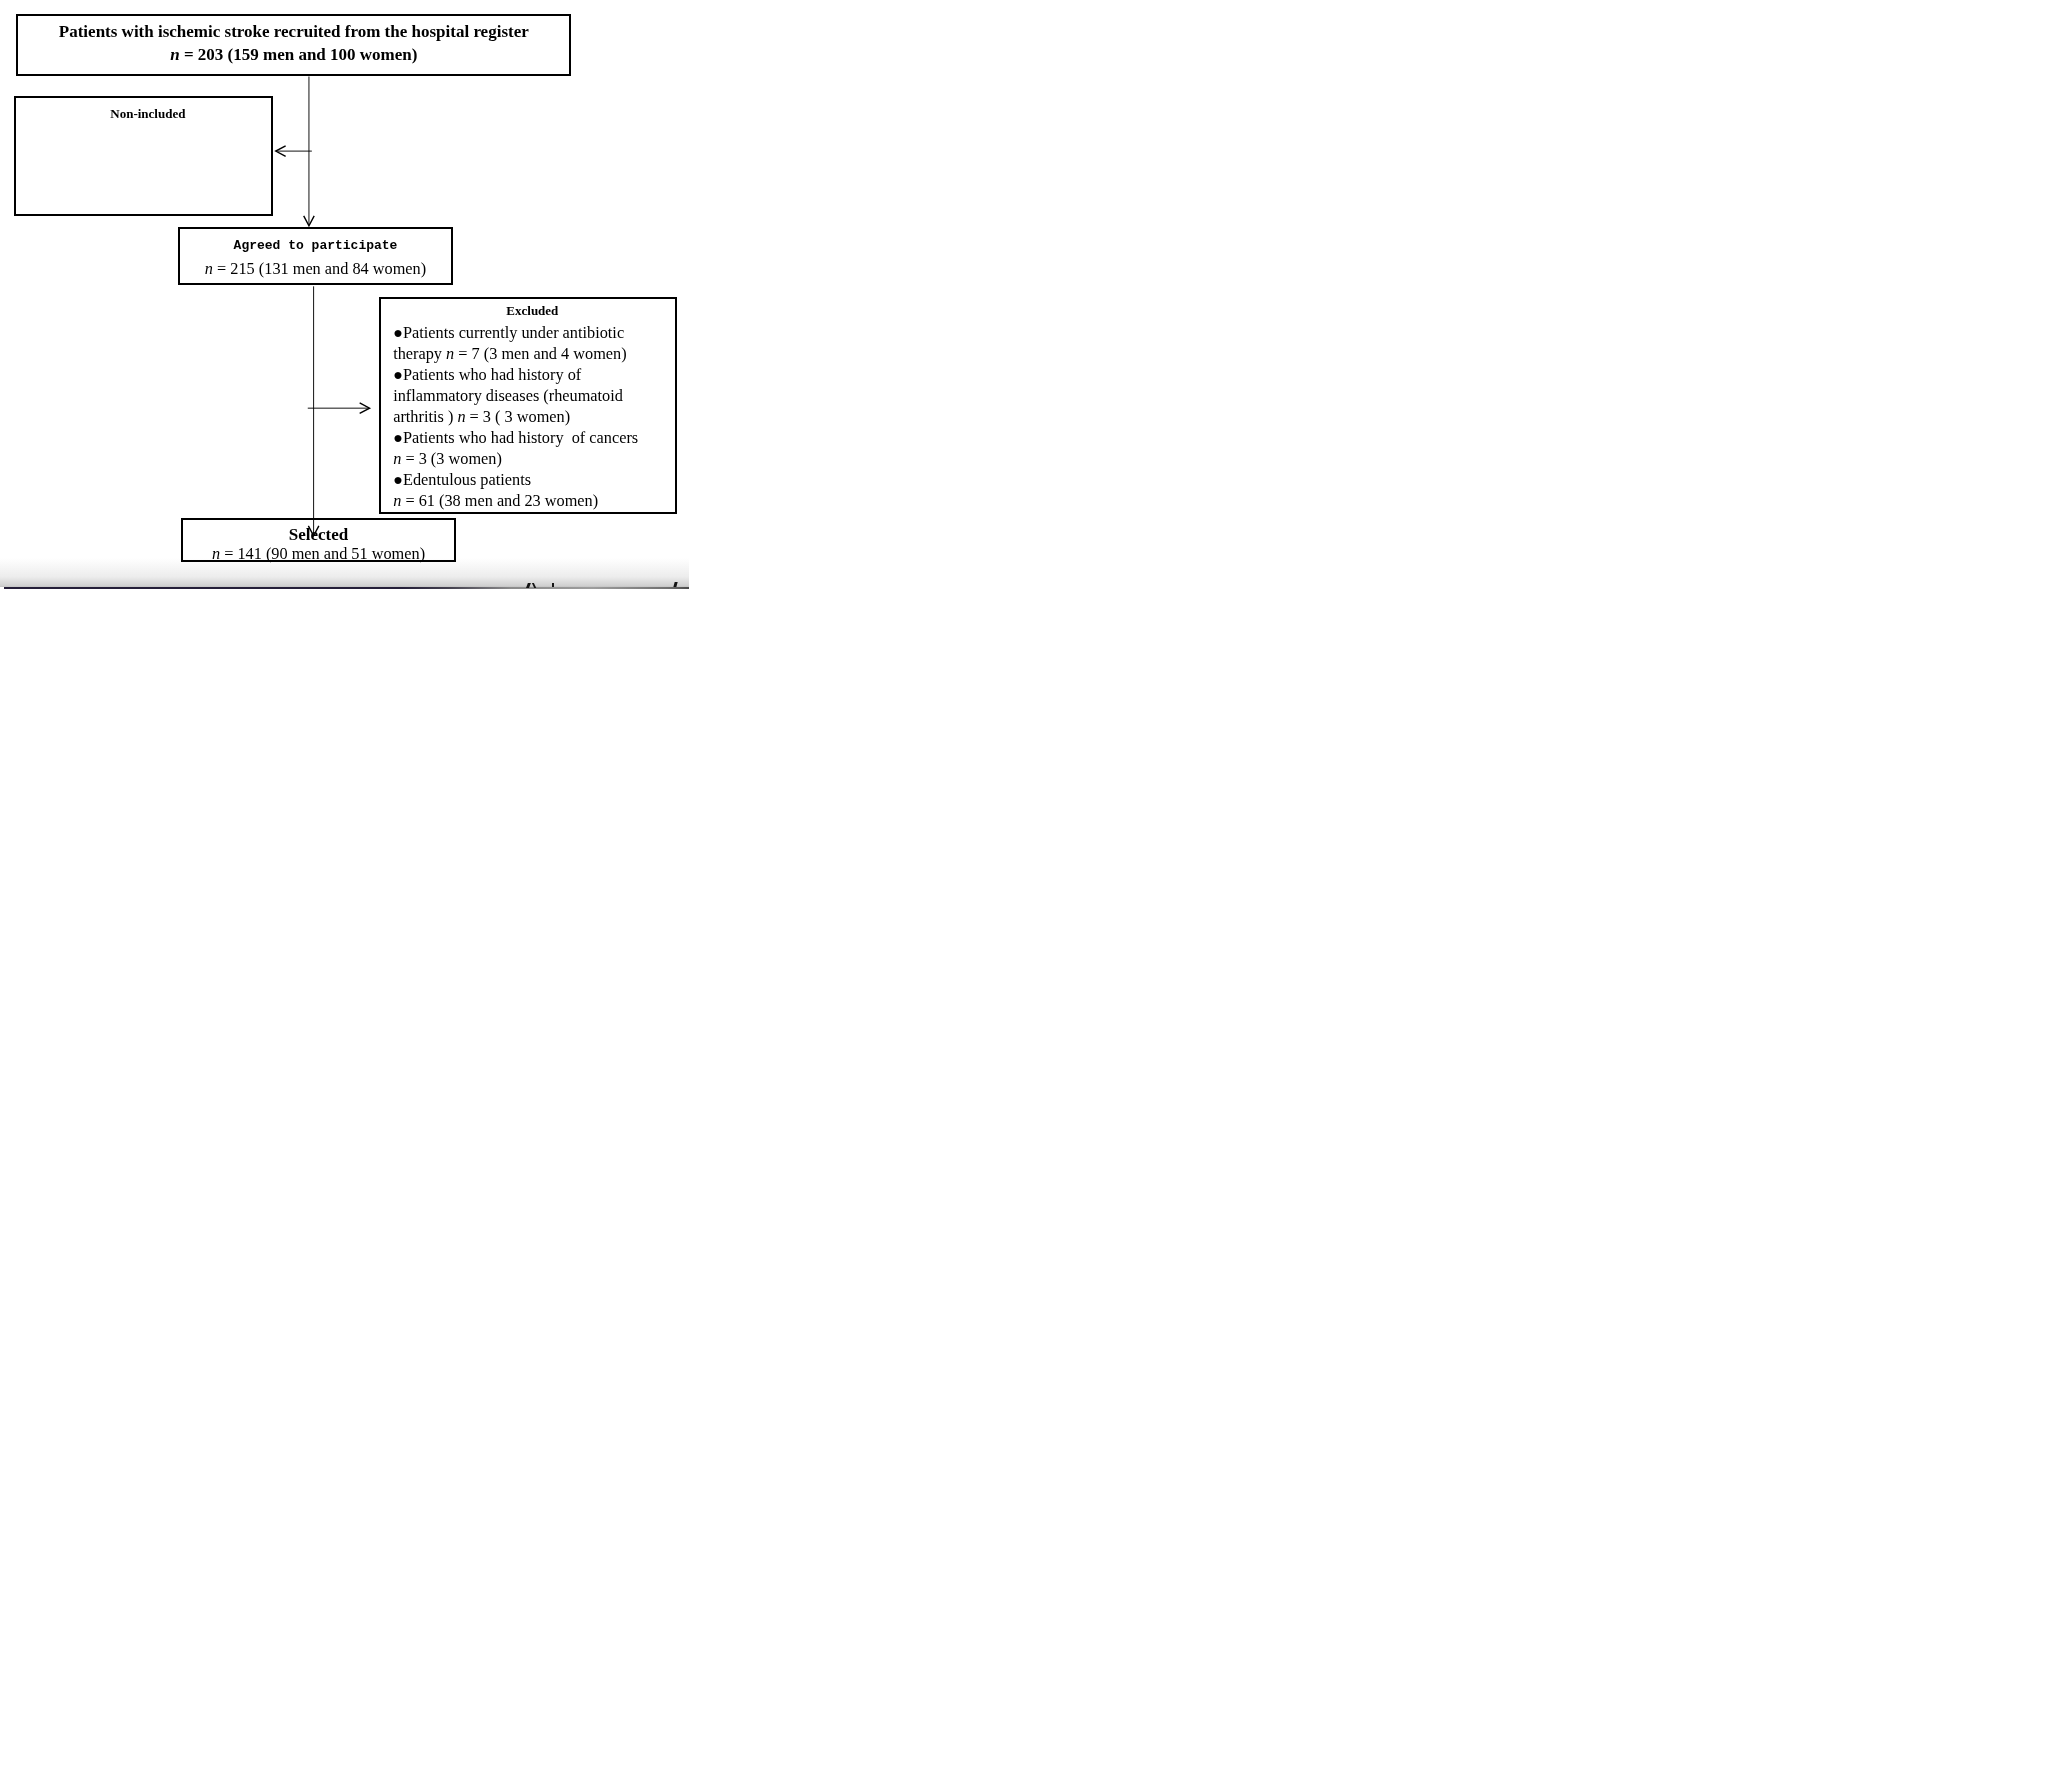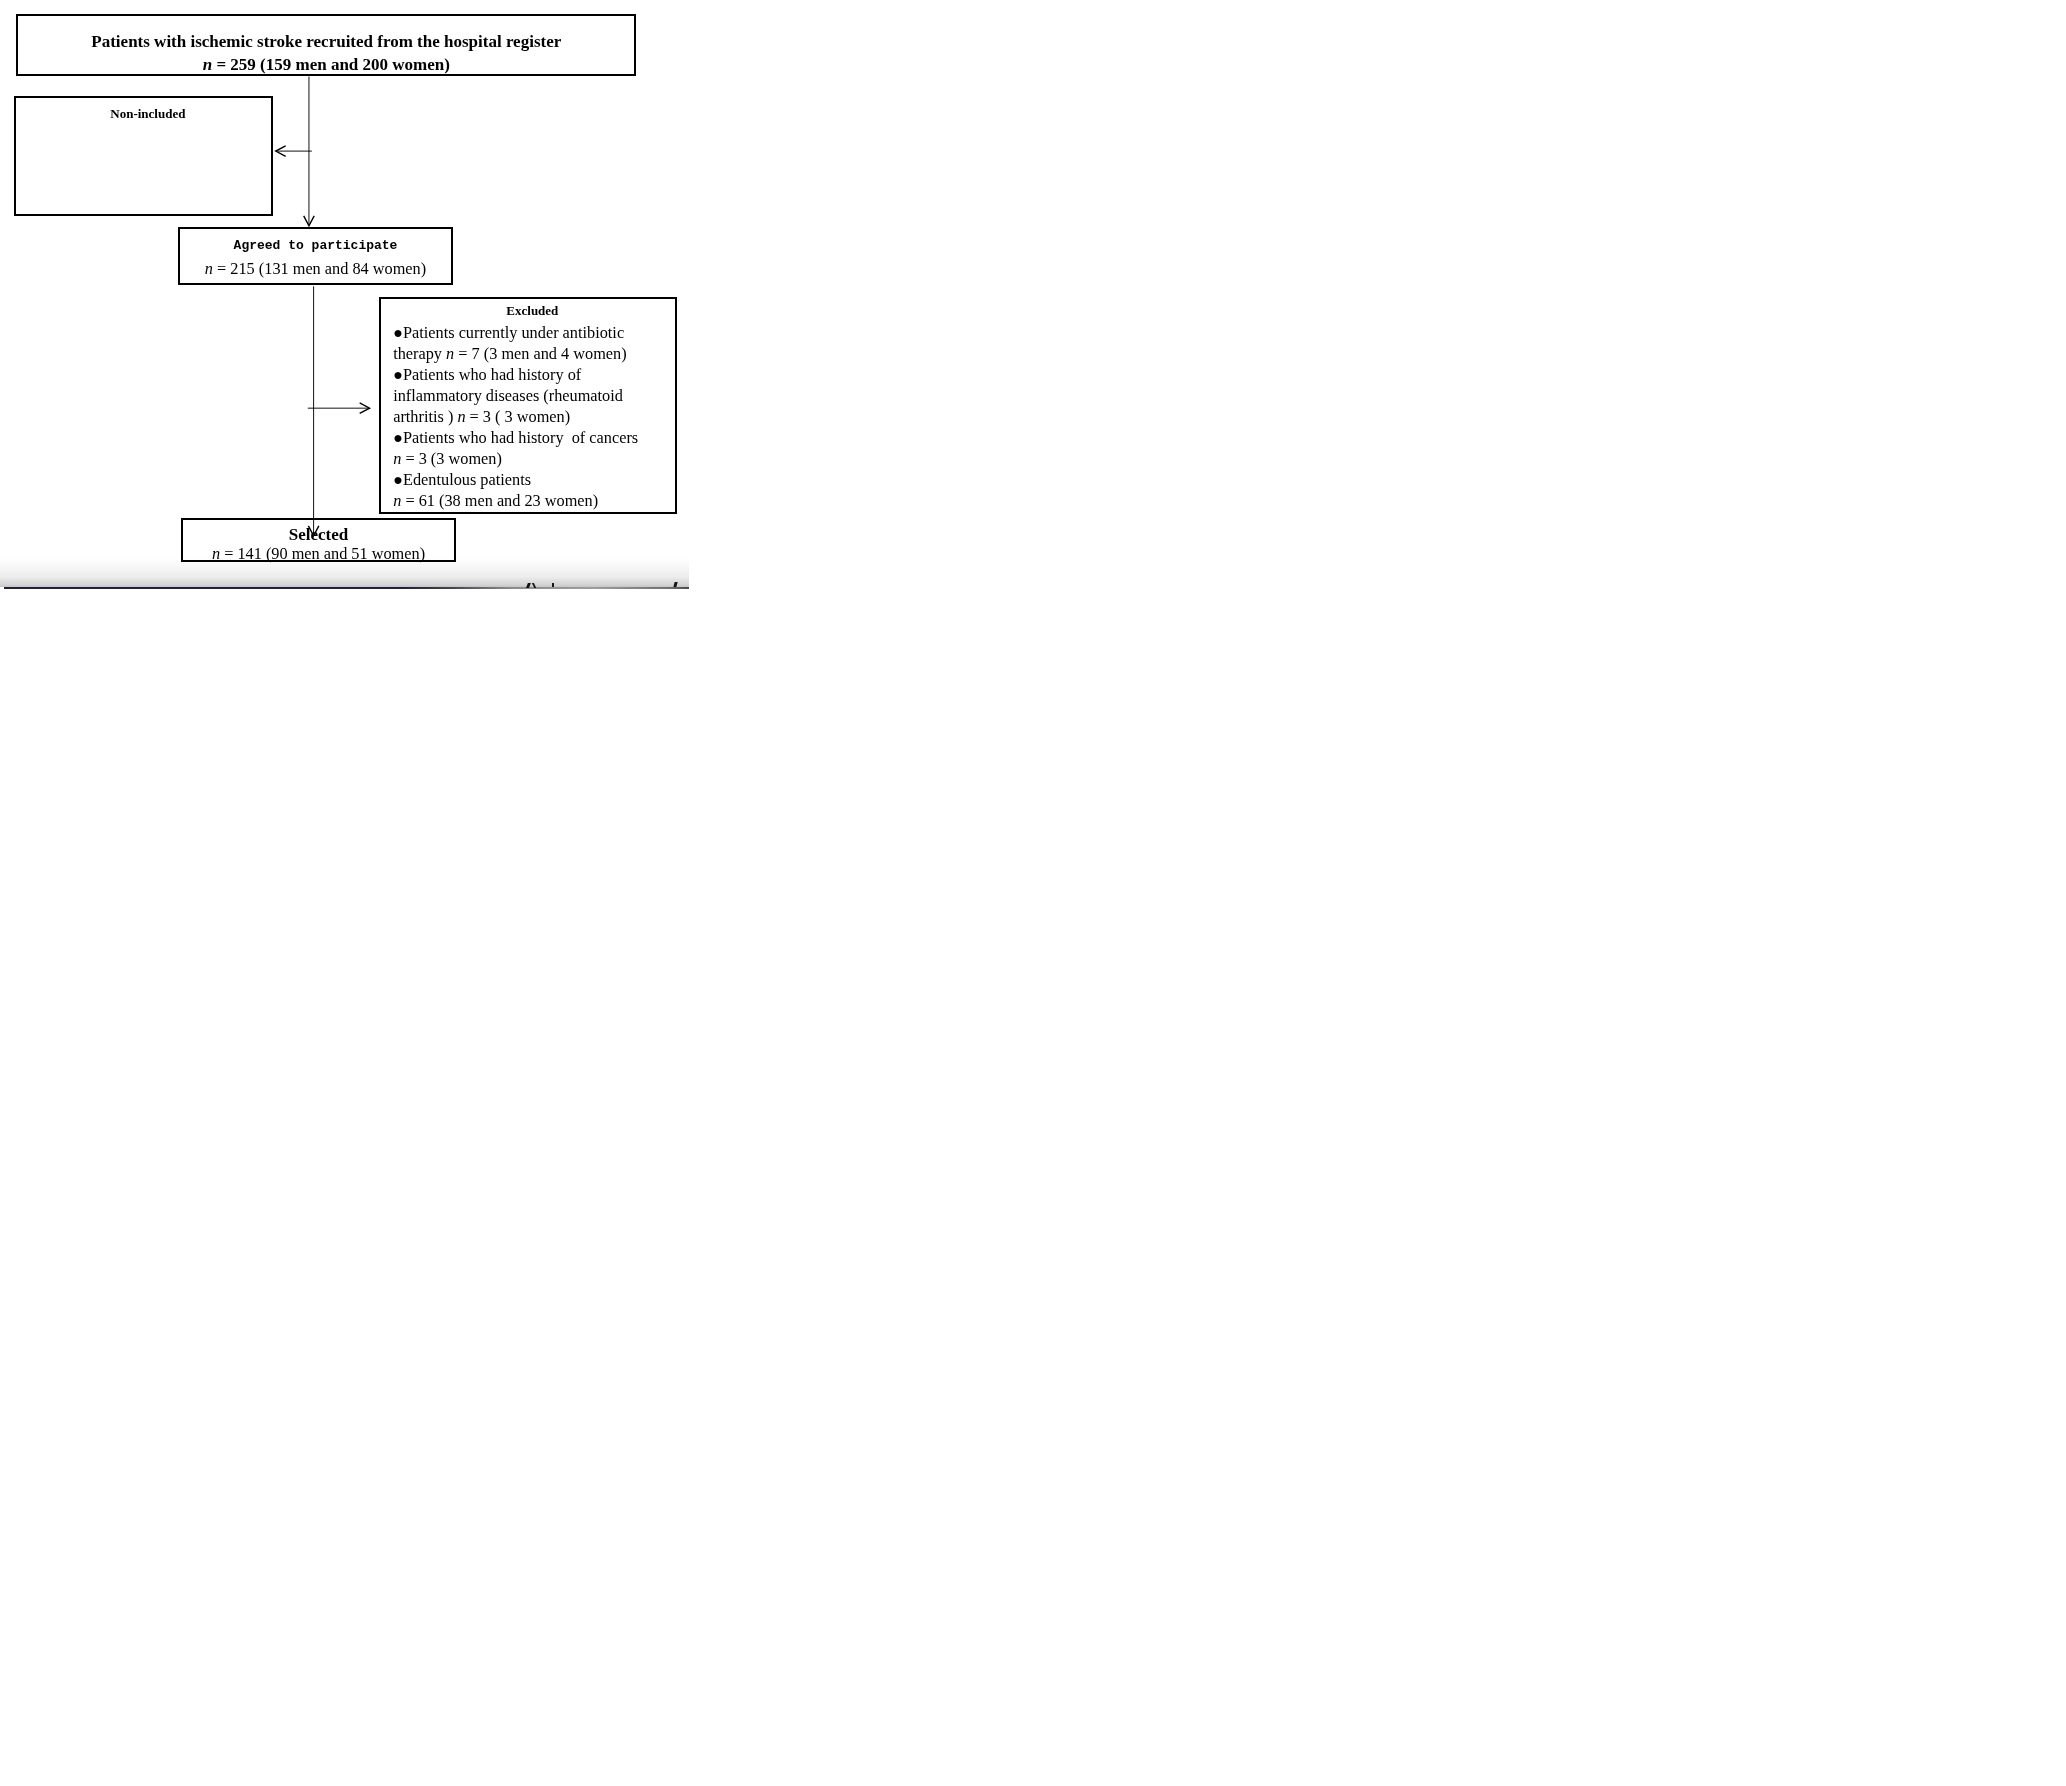--- a/index.html
+++ b/index.html
@@ -31,21 +31,21 @@
     line-height: 22px;
   }
   .line {
     font-size: 16.3px;
     line-height: 21px;
     white-space: pre;
   }
   .line .it { font-style: italic; }
 
   
-  .box-recruited { left: 16.3px; top: 14px; width: 620px; height: 62px; padding-top: 14px; }
+  .box-recruited { left: 16.3px; top: 14px; width: 555px; height: 62px; padding-top: 4px; }
   .box-recruited .title { font-size: 17px; line-height: 23px; }
   .box-recruited .line { font-weight: bold; font-size: 17px; text-align: center; line-height: 23px; }
 
   
   .box-non-included { left: 14px; top: 96px; width: 259px; height: 120px; padding: 3.5px 4.7px 0 13.4px; }
   .box-non-included .title { line-height: 23px; }
   .box-non-included .line { line-height: 22px; }
 
   
   .box-agreed { left: 178px; top: 227px; width: 275px; height: 58px; padding-top: 4.7px; }
@@ -116,21 +116,21 @@
     </g>
     <g stroke="#000" stroke-width="1.6" fill="none">
       <line x1="528" y1="700" x2="631" y2="700"></line>
       <polyline points="617,691 634,700 617,709" stroke-width="2.4"></polyline>
     </g>
   </svg>
 
   <div class="box box-recruited">
     <div class="title">Patients with ischemic stroke recruited from the hospital register</div>
     <div class="lines">
-        <div class="line"><span class="it">n</span><span> = 259 (159 men and 200 women)</span></div>
+        <div class="line"><span class="it">n</span><span> = 203 (159 men and 100 women)</span></div>
       </div>
   </div>
 
   <div class="box box-non-included">
     <div class="title">Non-included</div>
   </div>
 
   <div class="box box-agreed">
     <div class="title">Agreed to participate</div>
     <div class="lines">

